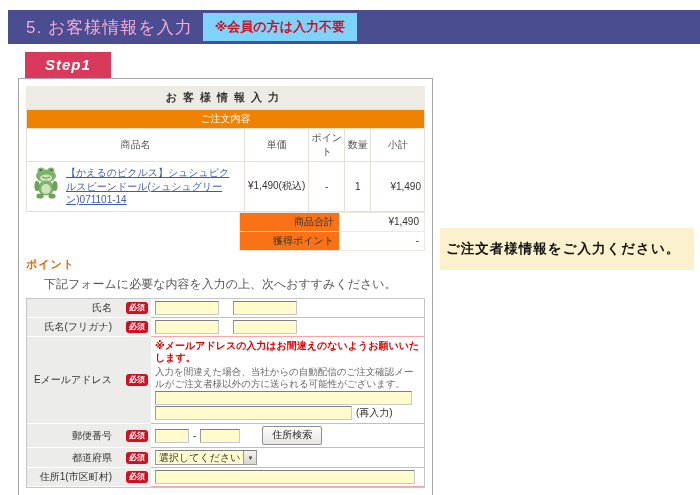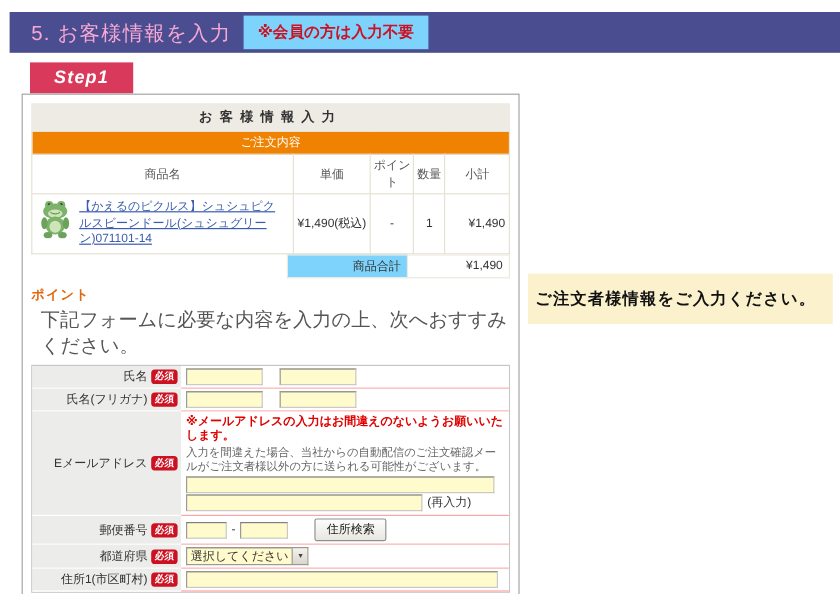--- a/index.html
+++ b/index.html
@@ -44,29 +44,29 @@
     background:var(--accent-orange,#ef8200); color:#fff; text-align:center;
     font-size:10px; padding:1px 0 2px;
   }
   tr.cols td { color:#555; text-align:center; padding:2px 0; background:#fff; }
   .prod-cell { display:flex; align-items:flex-start; gap:6px; padding:2px;justify-content:center; }
   .prod-cell a { color:var(--link-blue,#3b5dae); text-decoration:underline; line-height:1.35; }
   .num { text-align:right; white-space:nowrap; }
   .ctr { text-align:center; }
   table.summary-table { border-collapse:collapse; font-size:10px; margin:0 0 0 auto; width:186px; }
   table.summary-table td { border:1px solid #eceadf; padding:2px 5px; }
-  td.s-label { background:#7dd3fc; text-align:right; width:100px; }
+  td.s-label { background:#f97316; text-align:right; width:100px; }
   td.s-val { background:#fff; text-align:right; }
-  .intro-text { font-size:16px; color:#555; margin:2px 0 5px 8px; }
+  .intro-text { font-size:12px; color:#555; margin:2px 0 5px 18px; }
   
   .form-box { border:1px solid #c6c6c6; background:#fff; }
   .form-row { display:flex; align-items:stretch; }
   .form-label {
     width:124px; background:#ececeb; display:flex; align-items:center;
-    justify-content:flex-end; gap:3px; padding:2px 3px 2px 0;
+    justify-content:flex-end; gap:14px; padding:2px 3px 2px 0;
     border-bottom:1px solid #fff; font-size:10px; color:#333; flex-shrink:0;
   }
   .form-value {
     flex:1; background:#fff; padding:2px 4px; border-bottom:1px solid #fca5a5;
     display:flex; align-items:center; gap:4px; font-size:10px; color:#333; flex-wrap:wrap;
   }
   .form-value.stack { flex-direction:column; align-items:flex-start; gap:1px; padding:3px 4px; }
   .req {
     background:var(--required-red,#c1122f); color:#fff; font-size:8px; line-height:10px;
     padding:1px 3px; border-radius:3px; font-weight:bold; white-space:nowrap;
@@ -157,20 +157,24 @@
     </tr>
   </tbody>
     </table>
 
   <table class="summary-table">
     <tbody>
         <tr>
       <td class="s-label">商品合計</td>
       <td class="s-val">¥1,490</td>
     </tr>
+    <tr>
+      <td class="s-label">獲得ポイント</td>
+      <td class="s-val">-</td>
+    </tr>
   </tbody>
     </table>
 
   <div class="section-title">ポイント</div>
   <div class="intro-text">下記フォームに必要な内容を入力の上、次へおすすみください。</div>
 
   <div class="form-box">
 
     <div class="form-row">
       <div class="form-label">

